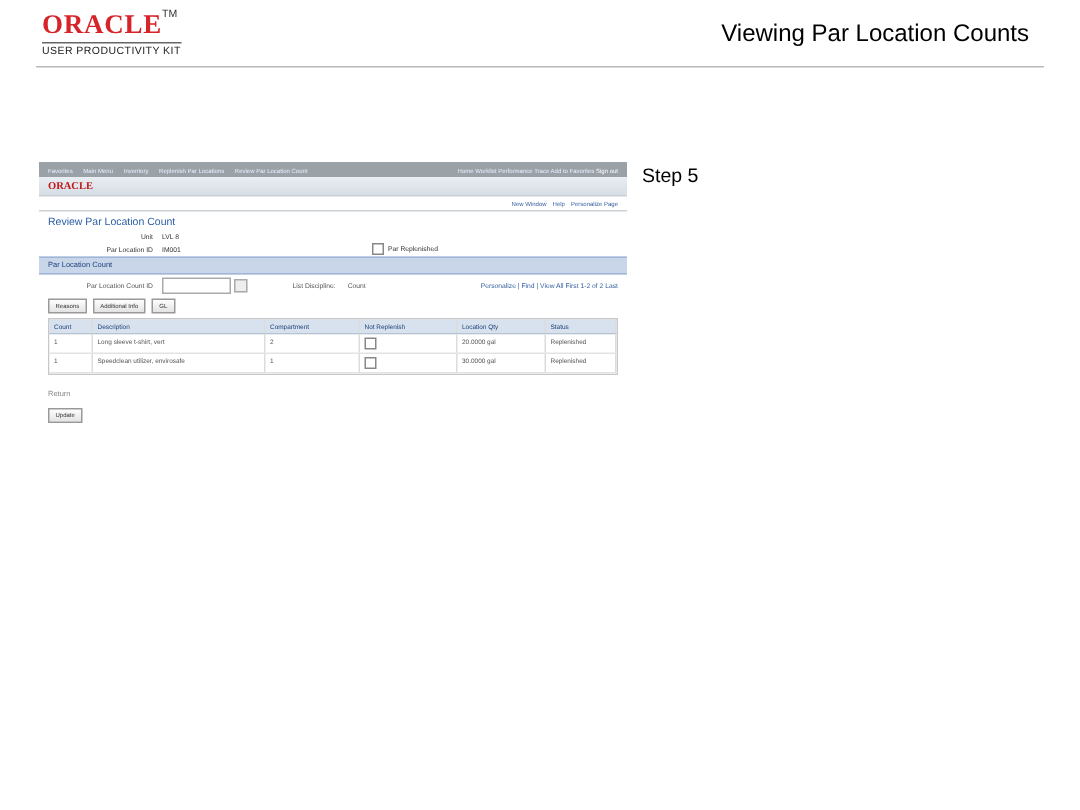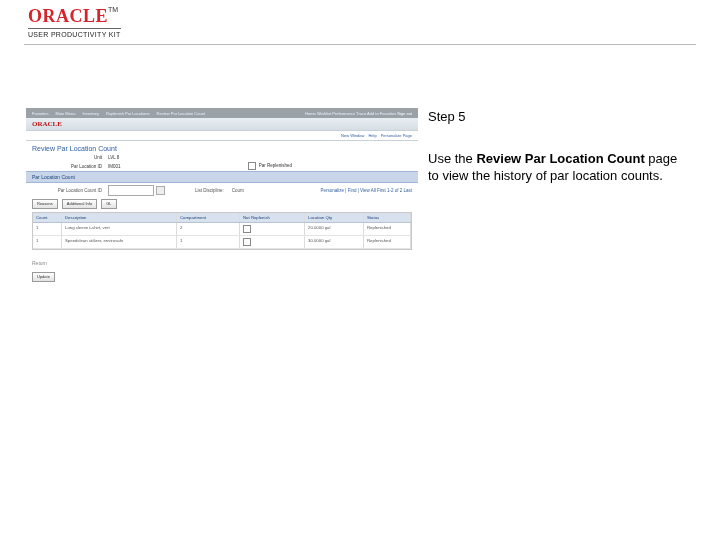--- a/index.html
+++ b/index.html
@@ -51,28 +51,26 @@
 </style>
 </head>
 <body>
 
 <div class="page">
   <div class="hdr">
     <div class="logo">
       <span class="logo-word">ORACLE</span><span class="logo-tm">TM</span>
       <div class="logo-sub">USER PRODUCTIVITY KIT</div>
     </div>
+    <div class="title">Viewing Par Location Counts</div>
     <div class="rule"></div>
   </div>
 
   <div class="rcol">
     <div class="step">Step 5</div>
-    <div>
-      <span>Use the </span><b>Review Par Location Count</b><span> page to view the history of par location counts.</span>
-    </div>
   </div>
 
   <div class="shot">
     <div class="sh-top">
       <div>
         <span>Favorites</span>
         <span class="tabs">
           <span>Main Menu</span>
           <span>Inventory</span>
           <span>Replenish Par Locations</span>

